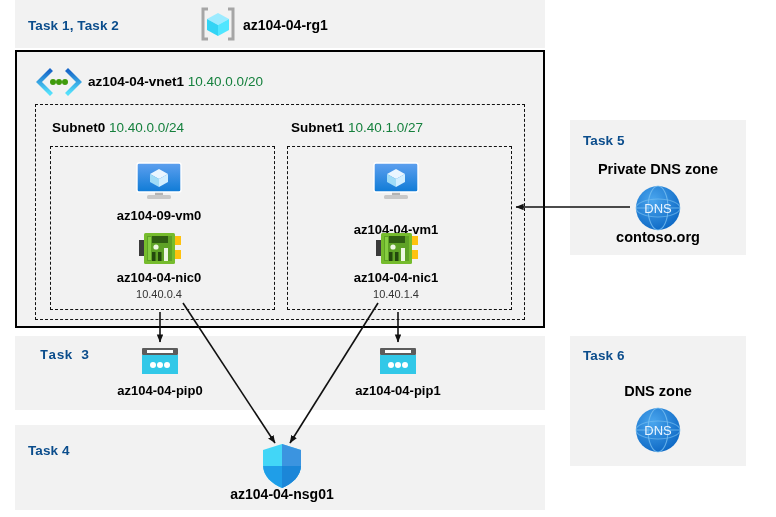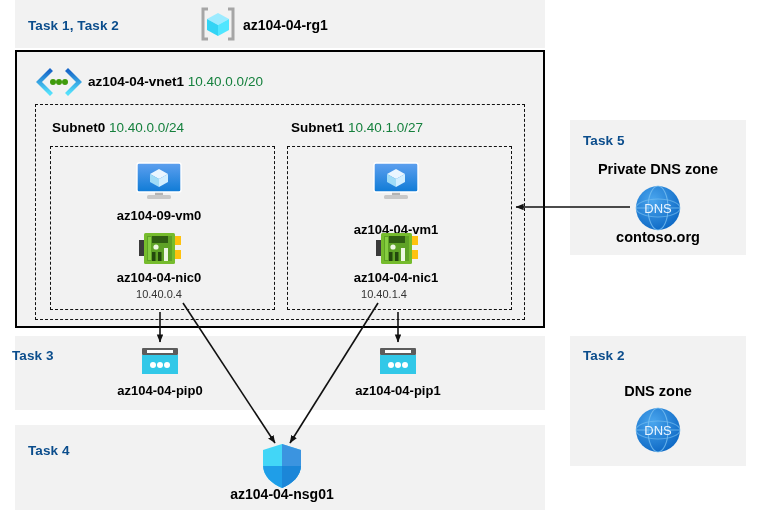--- a/index.html
+++ b/index.html
@@ -168,24 +168,24 @@
       <rect x="8" y="5" width="25" height="25" fill="#5ea226"></rect>
       <rect x="13" y="5" width="16" height="7" fill="#2f5d12"></rect>
       <rect x="9" y="6" width="3" height="23" fill="#86cd41"></rect>
       <rect x="13" y="21" width="3.5" height="9" fill="#23480d"></rect>
       <rect x="19" y="21" width="3.5" height="9" fill="#23480d"></rect>
       <rect x="25" y="17" width="4" height="13" fill="#eef7e2"></rect>
       <circle cx="17" cy="16" r="2.6" fill="#eef7e2"></circle>
     </svg>
   </div>
   <div class="nodelabel" style="left:319px;top:270px;width:154px;">az104-04-nic1</div>
-  <div class="sublabel" style="left:307px;top:288px;width:154px;">10.40.1.4</div>
+  <div class="sublabel" style="left:319px;top:288px;width:154px;">10.40.1.4</div>
 
   <div class="panel" style="left:15px;top:336px;width:530px;height:74px;"></div>
-  <div class="tasklabel" style="left:12px;top:348px;">Task 3</div>
+  <div class="tasklabel" style="left:40px;top:348px;font-family:Liberation Mono, monospace;">Task 3</div>
 
   <div class="icon" style="left:140px;top:347px;">
     <svg width="40" height="30" viewBox="0 0 40 30">
       <rect x="2" y="1" width="36" height="7" rx="1" fill="#5c5c5c"></rect>
       <rect x="7" y="3" width="26" height="3" fill="#ffffff"></rect>
       <rect x="2" y="8" width="36" height="19" fill="#32c8e8"></rect>
       <circle cx="13" cy="18" r="3" fill="#ffffff"></circle>
       <circle cx="20" cy="18" r="3" fill="#ffffff"></circle>
       <circle cx="27" cy="18" r="3" fill="#ffffff"></circle>
     </svg>
@@ -232,21 +232,21 @@
       <circle cx="26" cy="24" r="22" fill="url(#dnsg)"></circle>
       <ellipse cx="26" cy="24" rx="10" ry="22" fill="none" stroke="#7cc2f2" stroke-width="1.1" opacity="0.75"></ellipse>
       <line x1="4" y1="24" x2="48" y2="24" stroke="#7cc2f2" stroke-width="1.1" opacity="0.75"></line>
       <ellipse cx="26" cy="24" rx="22" ry="9" fill="none" stroke="#7cc2f2" stroke-width="1.1" opacity="0.6"></ellipse>
       <text x="26" y="29" font-family="'Liberation Sans',sans-serif" font-size="13" fill="#eaf4ff" text-anchor="middle">DNS</text>
     </svg>
   </div>
   <div class="nodelabel" style="left:570px;top:229px;width:176px;font-size:14.5px;">contoso.org</div>
 
   <div class="panel" style="left:570px;top:336px;width:176px;height:130px;"></div>
-  <div class="tasklabel" style="left:583px;top:348px;">Task 2</div>
+  <div class="tasklabel" style="left:583px;top:348px;">Task 6</div>
   <div class="nodelabel" style="left:570px;top:383px;width:176px;font-size:14.5px;">DNS zone</div>
 
   <div class="icon" style="left:632px;top:406px;">
     <svg width="52" height="48" viewBox="0 0 52 48">
       <circle cx="26" cy="24" r="22" fill="url(#dnsg)"></circle>
       <ellipse cx="26" cy="24" rx="10" ry="22" fill="none" stroke="#7cc2f2" stroke-width="1.1" opacity="0.75"></ellipse>
       <line x1="4" y1="24" x2="48" y2="24" stroke="#7cc2f2" stroke-width="1.1" opacity="0.75"></line>
       <ellipse cx="26" cy="24" rx="22" ry="9" fill="none" stroke="#7cc2f2" stroke-width="1.1" opacity="0.6"></ellipse>
       <text x="26" y="29" font-family="'Liberation Sans',sans-serif" font-size="13" fill="#eaf4ff" text-anchor="middle">DNS</text>
     </svg>

